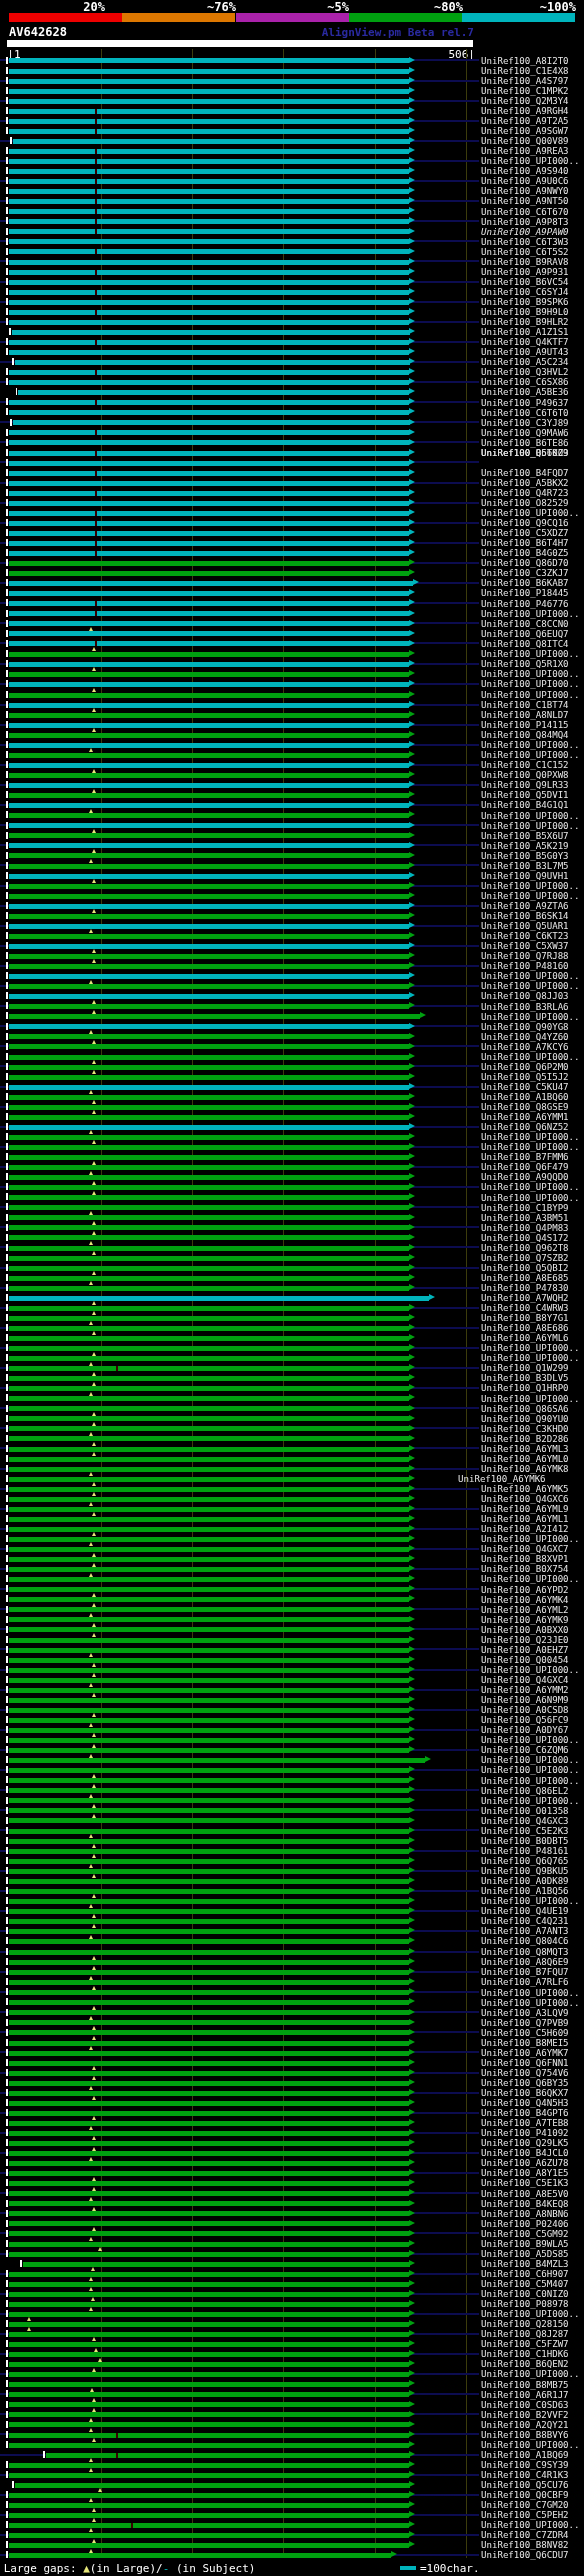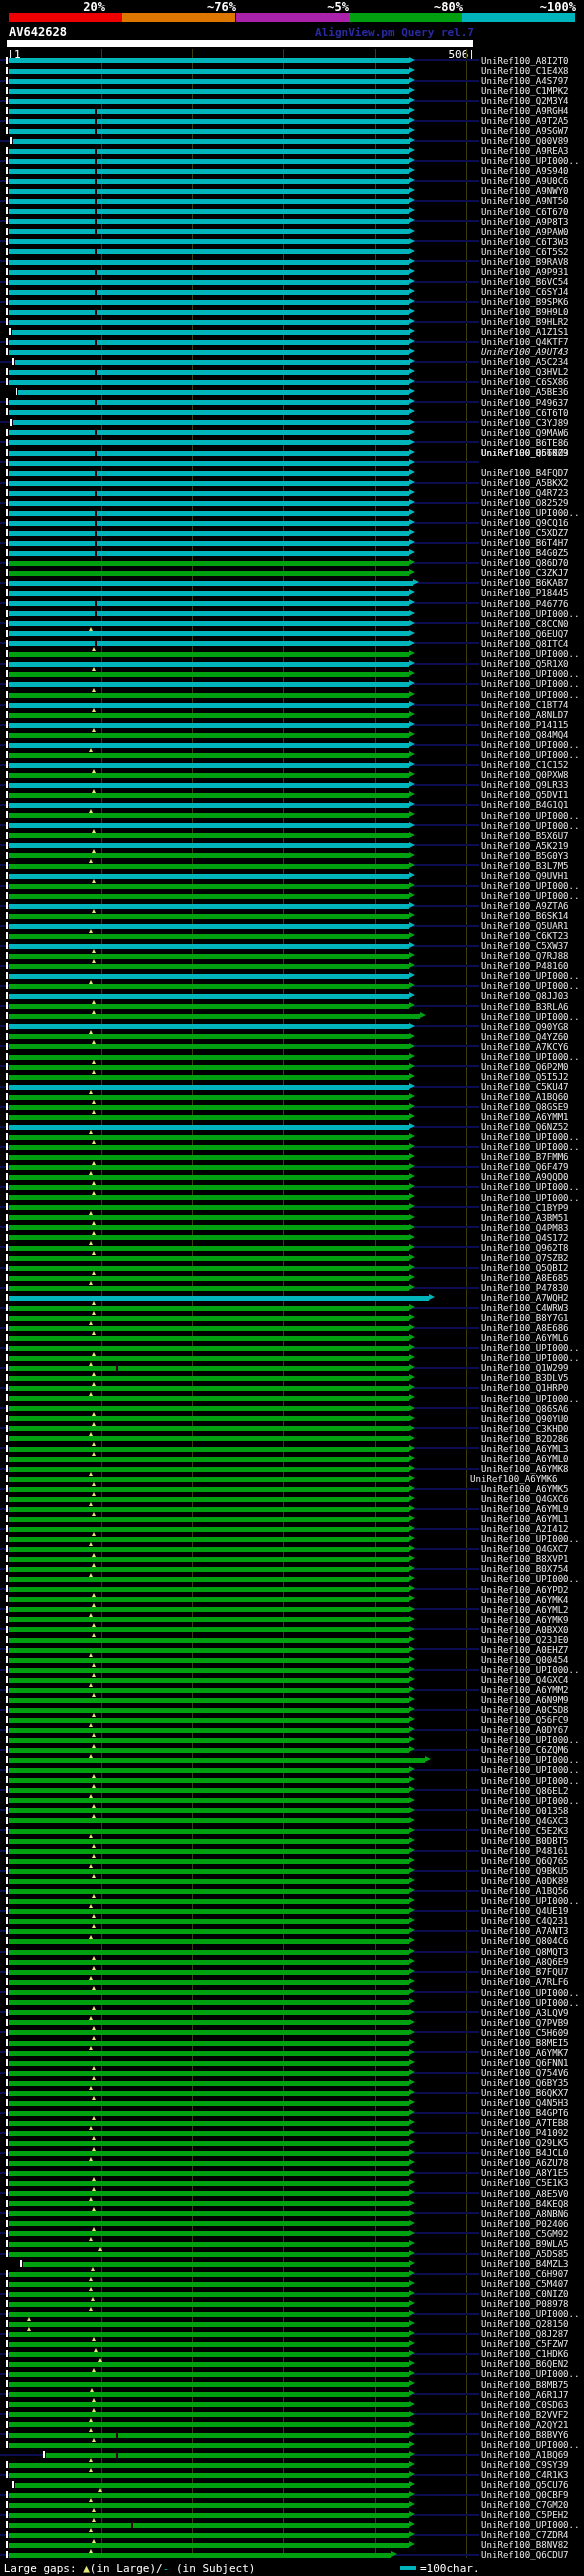--- a/index.html
+++ b/index.html
@@ -43,21 +43,21 @@
       <div class="scale-seg" style="left: 122px; width: 113px; background: rgb(221, 119, 0);"></div>
       <div class="scale-label" style="right: 349px;">~76%</div>
       <div class="scale-seg" style="left: 236px; width: 113px; background: rgb(170, 34, 170);"></div>
       <div class="scale-label" style="right: 236px;">~5%</div>
       <div class="scale-seg" style="left: 349px; width: 113px; background: rgb(0, 160, 16);"></div>
       <div class="scale-label" style="right: 122px;">~80%</div>
       <div class="scale-seg" style="left: 462px; width: 113px; background: rgb(0, 180, 188);"></div>
       <div class="scale-label" style="right: 9.1px;">~100%</div>
     </div>
   <div class="query-name">AV642628</div>
-  <div class="watermark" style="right:111px;">AlignView.pm Query rel.7</div>
+  <div class="watermark" style="right:111px;">AlignView.pm Beta rel.7</div>
   <div class="query-bar"></div>
   <div class="ruler-start">|1</div>
   <div class="ruler-end" style="right:110px;">506|</div>
   <div id="grid">
       <div class="grid-line" style="left: 101px; top: 49px; height: 2509px;"></div>
       <div class="grid-line" style="left: 192px; top: 49px; height: 2509px;"></div>
       <div class="grid-line" style="left: 283px; top: 49px; height: 2509px;"></div>
       <div class="grid-line" style="left: 375px; top: 49px; height: 2509px;"></div>
       <div class="grid-line" style="left: 466px; top: 49px; height: 2509px;"></div>
     </div>
@@ -147,21 +147,21 @@
       <div class="leader" style="left: 0px; top: 220px; width: 479px;"></div>
       <div class="start-tick" style="left: 6.4px; top: 217px;"></div>
       <div class="hit-bar" style="left: 9.1px; top: 219px; width: 400px; background: rgb(0, 180, 188);"></div>
       <div class="arrow" style="left: 409px; top: 217px; border-left: 6.4px solid rgb(0, 180, 188);"></div>
       <div class="notch-marker" style="left: 95px; top: 219px;"></div>
       <div class="hit-label" style="left: 481px; top: 217px;">UniRef100_A9P8T3</div>
       <div class="start-tick" style="left: 6.4px; top: 228px;"></div>
       <div class="hit-bar" style="left: 9.1px; top: 229px; width: 400px; background: rgb(0, 180, 188);"></div>
       <div class="arrow" style="left: 409px; top: 228px; border-left: 6.4px solid rgb(0, 180, 188);"></div>
       <div class="notch-marker" style="left: 95px; top: 229px;"></div>
-      <div class="hit-label" style="left: 481px; top: 227px;">UniRef100_A9PAW0</div>
+      <div class="hit-label" style="left: 481px; top: 227px; font-style: italic;">UniRef100_A9PAW0</div>
       <div class="leader" style="left: 0px; top: 240px; width: 479px;"></div>
       <div class="start-tick" style="left: 6.4px; top: 238px;"></div>
       <div class="hit-bar" style="left: 9.1px; top: 239px; width: 400px; background: rgb(0, 180, 188);"></div>
       <div class="arrow" style="left: 409px; top: 238px; border-left: 6.4px solid rgb(0, 180, 188);"></div>
       <div class="hit-label" style="left: 481px; top: 237px;">UniRef100_C6T3W3</div>
       <div class="start-tick" style="left: 6.4px; top: 248px;"></div>
       <div class="hit-bar" style="left: 9.1px; top: 249px; width: 400px; background: rgb(0, 180, 188);"></div>
       <div class="arrow" style="left: 409px; top: 248px; border-left: 6.4px solid rgb(0, 180, 188);"></div>
       <div class="notch-marker" style="left: 95px; top: 249px;"></div>
       <div class="hit-label" style="left: 481px; top: 247px;">UniRef100_C6T5S2</div>
@@ -206,21 +206,21 @@
       <div class="hit-label" style="left: 481px; top: 327px;">UniRef100_A1Z1S1</div>
       <div class="leader" style="left: 0px; top: 341px; width: 479px;"></div>
       <div class="start-tick" style="left: 6.4px; top: 338px;"></div>
       <div class="hit-bar" style="left: 9.1px; top: 340px; width: 400px; background: rgb(0, 180, 188);"></div>
       <div class="arrow" style="left: 409px; top: 338px; border-left: 6.4px solid rgb(0, 180, 188);"></div>
       <div class="notch-marker" style="left: 95px; top: 340px;"></div>
       <div class="hit-label" style="left: 481px; top: 337px;">UniRef100_Q4KTF7</div>
       <div class="start-tick" style="left: 6.4px; top: 348px;"></div>
       <div class="hit-bar" style="left: 9.1px; top: 350px; width: 400px; background: rgb(0, 180, 188);"></div>
       <div class="arrow" style="left: 409px; top: 348px; border-left: 6.4px solid rgb(0, 180, 188);"></div>
-      <div class="hit-label" style="left: 481px; top: 347px; font-style: italic;">UniRef100_A9UT43</div>
+      <div class="hit-label" style="left: 481px; top: 347px;">UniRef100_A9UT43</div>
       <div class="leader" style="left: 0px; top: 361px; width: 479px;"></div>
       <div class="start-tick" style="left: 12px; top: 358px;"></div>
       <div class="hit-bar" style="left: 14.6px; top: 360px; width: 395px; background: rgb(0, 180, 188);"></div>
       <div class="arrow" style="left: 409px; top: 358px; border-left: 6.4px solid rgb(0, 180, 188);"></div>
       <div class="hit-label" style="left: 481px; top: 357px;">UniRef100_A5C234</div>
       <div class="start-tick" style="left: 6.4px; top: 368px;"></div>
       <div class="hit-bar" style="left: 9.1px; top: 370px; width: 400px; background: rgb(0, 180, 188);"></div>
       <div class="arrow" style="left: 409px; top: 368px; border-left: 6.4px solid rgb(0, 180, 188);"></div>
       <div class="notch-marker" style="left: 95px; top: 370px;"></div>
       <div class="hit-label" style="left: 481px; top: 367px;">UniRef100_Q3HVL2</div>
@@ -781,21 +781,21 @@
       <div class="hit-label" style="left: 481px; top: 1454px;">UniRef100_A6YML0</div>
       <div class="leader" style="left: 0px; top: 1468px; width: 479px;"></div>
       <div class="start-tick" style="left: 6.4px; top: 1465px;"></div>
       <div class="hit-bar" style="left: 9.1px; top: 1467px; width: 400px; background: rgb(0, 160, 16);"></div>
       <div class="arrow" style="left: 409px; top: 1465px; border-left: 6.4px solid rgb(0, 160, 16);"></div>
       <div class="hit-label" style="left: 481px; top: 1464px;">UniRef100_A6YMK8</div>
       <div class="start-tick" style="left: 6.4px; top: 1475px;"></div>
       <div class="hit-bar" style="left: 9.1px; top: 1477px; width: 400px; background: rgb(0, 160, 16);"></div>
       <div class="arrow" style="left: 409px; top: 1475px; border-left: 6.4px solid rgb(0, 160, 16);"></div>
       <div class="tri-marker" style="left: 89px; top: 1472px;"></div>
-      <div class="hit-label" style="left: 470px; top: 1474px;">UniRef100_A6YMK6</div>
+      <div class="hit-label" style="left: 458px; top: 1474px;">UniRef100_A6YMK6</div>
       <div class="leader" style="left: 0px; top: 1488px; width: 479px;"></div>
       <div class="start-tick" style="left: 6.4px; top: 1485px;"></div>
       <div class="hit-bar" style="left: 9.1px; top: 1487px; width: 400px; background: rgb(0, 160, 16);"></div>
       <div class="arrow" style="left: 409px; top: 1485px; border-left: 6.4px solid rgb(0, 160, 16);"></div>
       <div class="tri-marker" style="left: 92px; top: 1482px;"></div>
       <div class="hit-label" style="left: 481px; top: 1484px;">UniRef100_A6YMK5</div>
       <div class="start-tick" style="left: 6.4px; top: 1495px;"></div>
       <div class="hit-bar" style="left: 9.1px; top: 1497px; width: 400px; background: rgb(0, 160, 16);"></div>
       <div class="arrow" style="left: 409px; top: 1495px; border-left: 6.4px solid rgb(0, 160, 16);"></div>
       <div class="tri-marker" style="left: 92px; top: 1492px;"></div>

